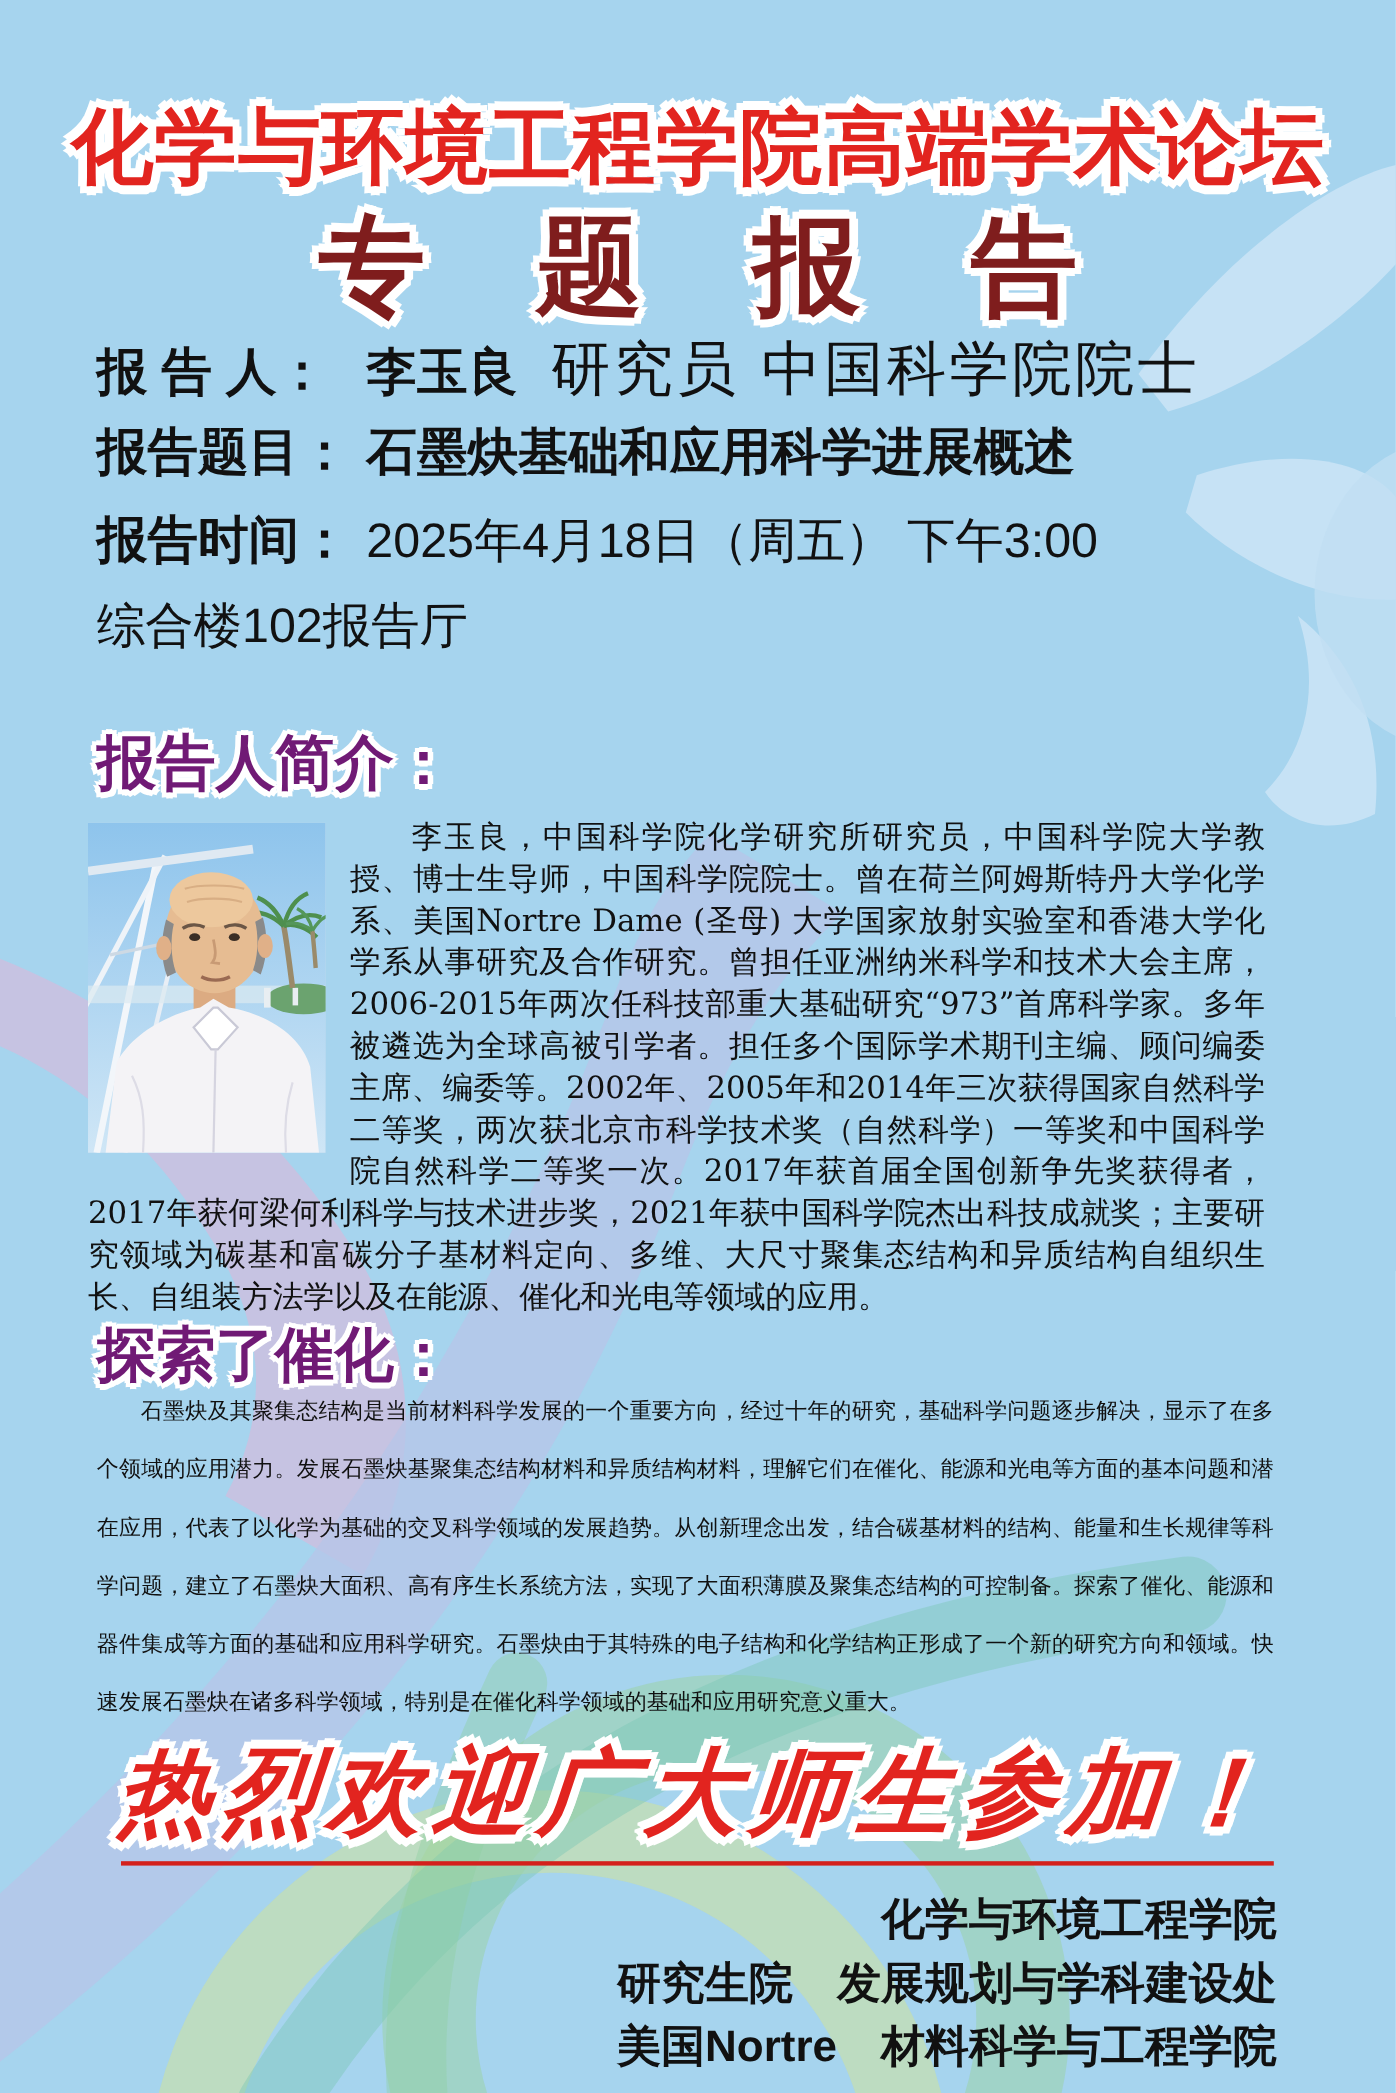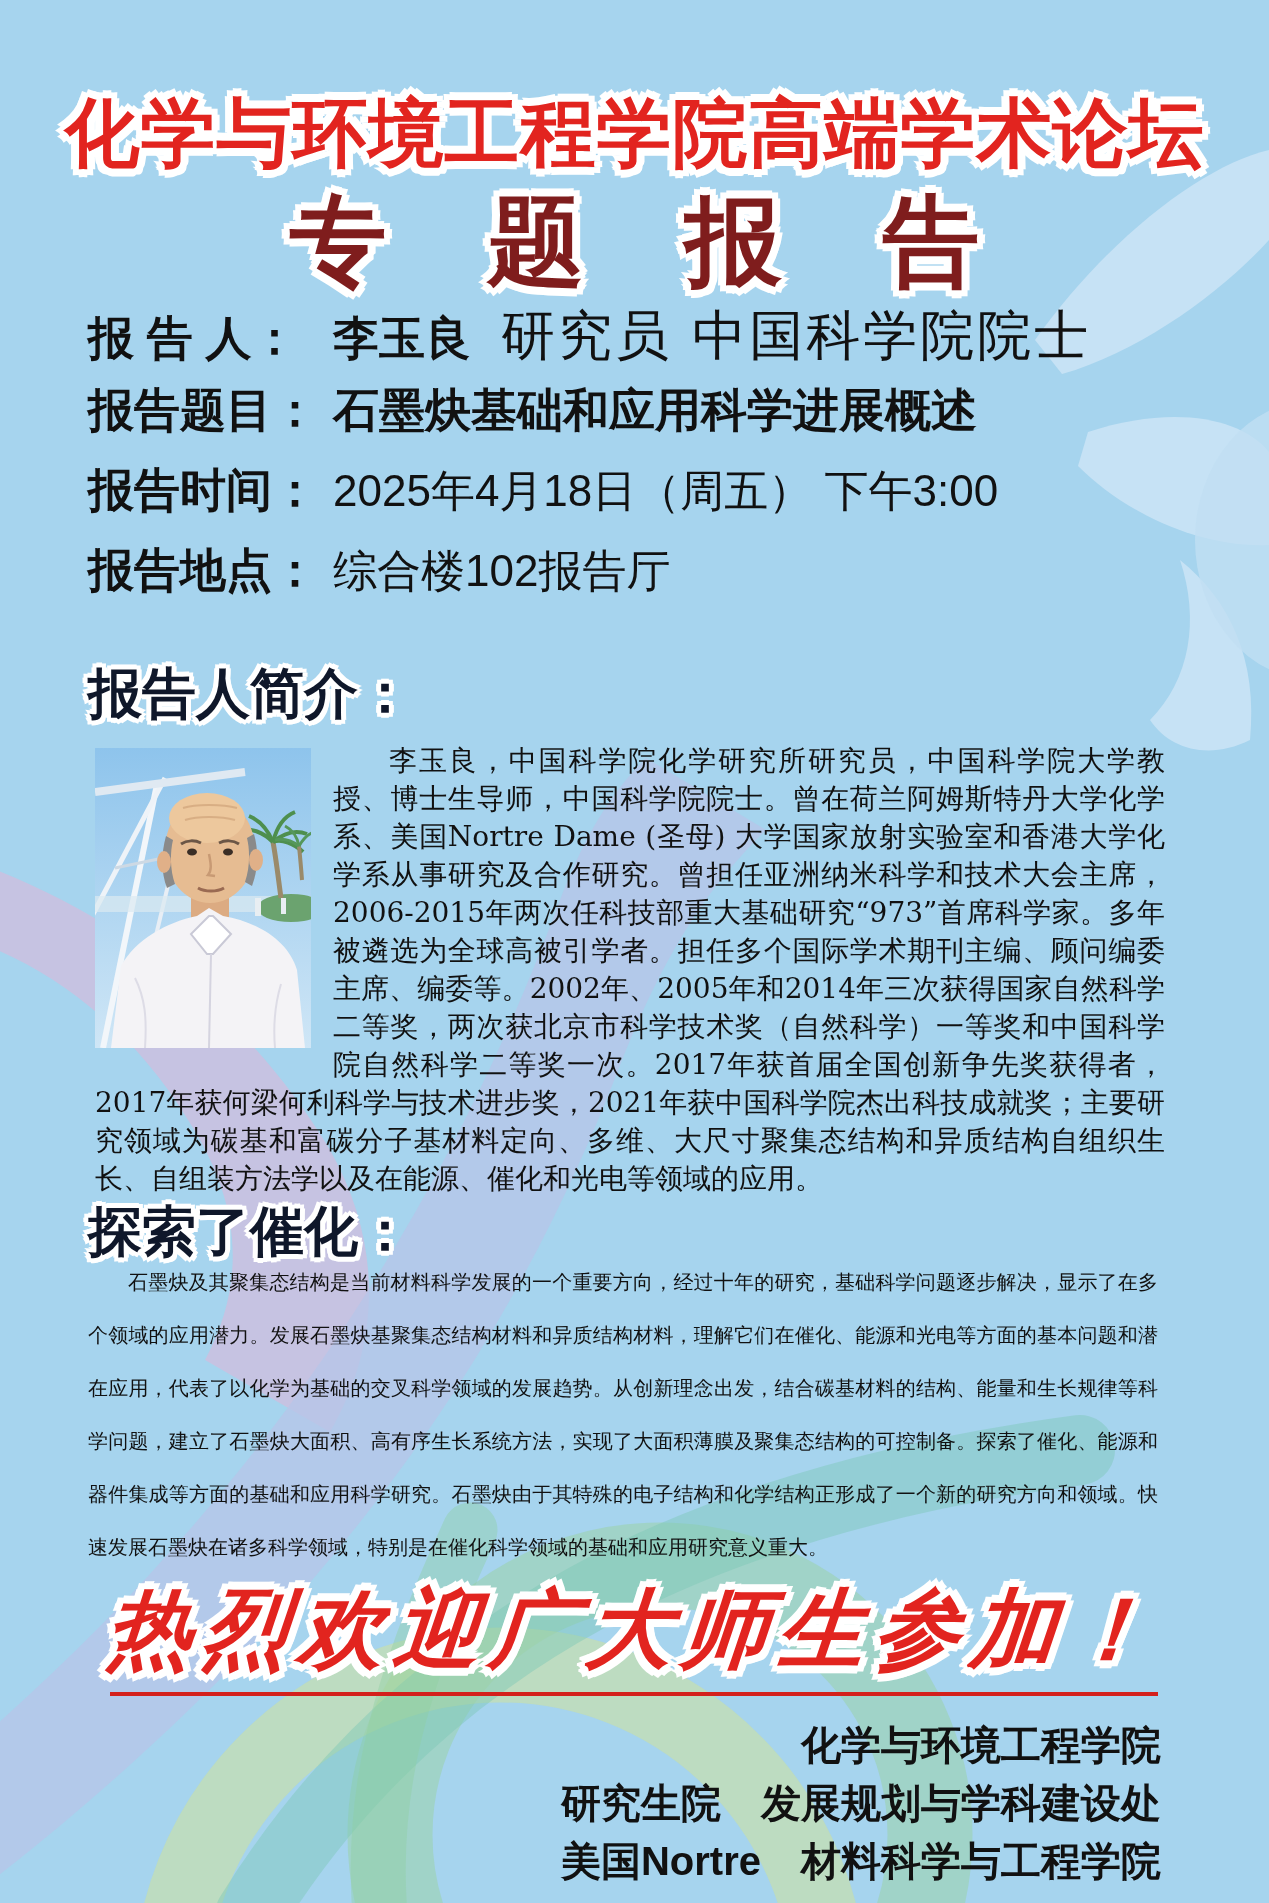--- a/index.html
+++ b/index.html
@@ -29,27 +29,27 @@
   .info-row { display:flex; align-items:baseline; height:80px; }
   .info-label { flex:0 0 245px; font-size:46px; font-weight:bold; white-space:nowrap; }
   .info-value { font-size:46px; font-weight:bold; white-space:nowrap; }
   .info-value.plain { font-weight:normal; font-size:44px; }
   .speaker-titles {
     font-family:"DejaVu Serif", serif; font-size:54px; font-weight:normal;
     margin-left:30px; letter-spacing:3px; white-space:nowrap;
   }
 
   .section-heading {
-    position:absolute; left:88px; font-size:54px; font-weight:bold; color:#0f172a; white-space:nowrap;
+    position:absolute; left:88px; font-size:54px; font-weight:bold; color:#701a75; white-space:nowrap;
   }
   .bio-heading { top:658px; }
   .abstract-heading { top:1196px; }
 
   .bio-body {
-    position:absolute; left:95px; top:742px; width:1070px;
+    position:absolute; left:80px; top:742px; width:1070px;
     font-family:"DejaVu Serif", serif; font-size:28px; line-height:38px;
     text-align:justify; text-indent:2em;
   }
   .photo-wrap {
     float:left; width:216px; height:300px; margin:6px 22px 6px 0;
     border:0; background:#bcd9ef;
   }
   .photo-wrap svg { display:block; }
 
   .abstract-body {
@@ -105,21 +105,20 @@
     </div>
     <div class="info-row">
       <span class="info-label">报告题目：</span>
       <span class="info-value">石墨炔基础和应用科学进展概述</span>
     </div>
     <div class="info-row">
       <span class="info-label">报告时间：</span>
       <span class="info-value plain">2025年4月18日（周五） 下午3:00</span>
     </div>
     <div class="info-row">
-      <span class="info-label">报告地点：</span>
       <span class="info-value plain">综合楼102报告厅</span>
     </div>
   </div>
 
   <div class="section-heading bio-heading ow-md">报告人简介：</div>
 
   <div class="bio-body">
     <span class="photo-wrap">
       <svg viewBox="0 0 216 300" width="216" height="300" xmlns="http://www.w3.org/2000/svg" aria-hidden="true">
         <defs>

